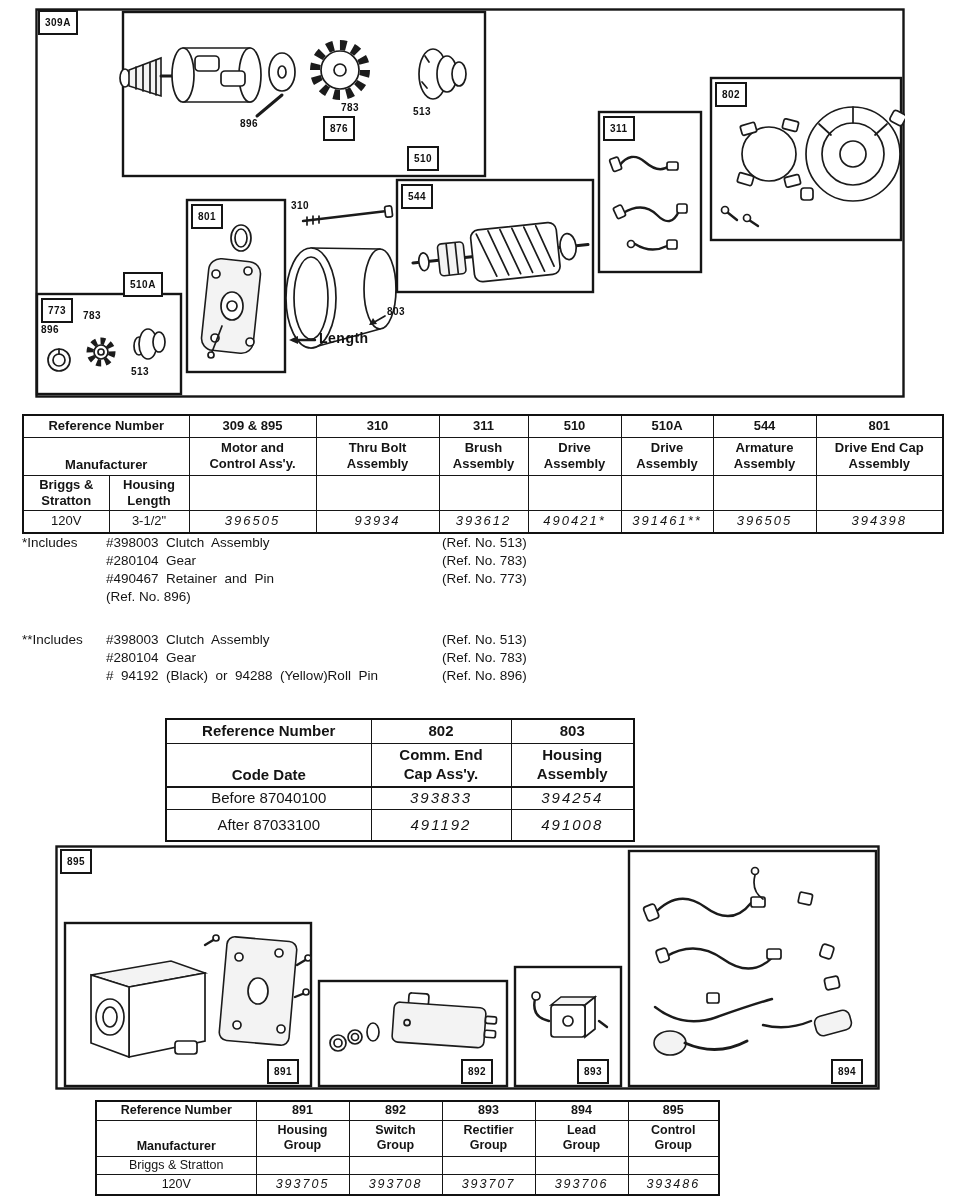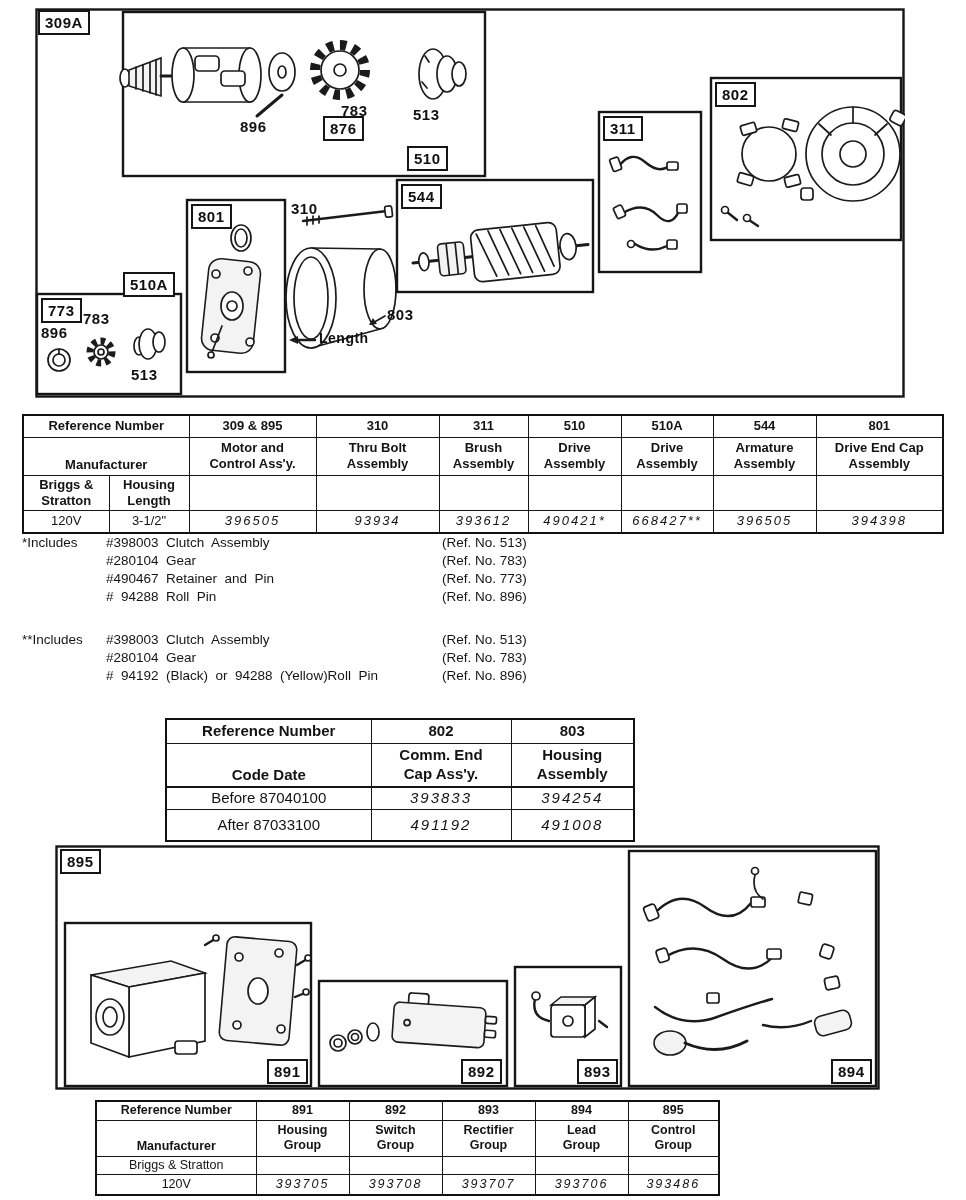--- a/index.html
+++ b/index.html
@@ -12,21 +12,21 @@
   
   .diag { position:absolute; }
   .diag svg { position:absolute; left:0; top:0; }
   svg .s  { stroke:#1b1b1b; stroke-width:1.7; fill:none; stroke-linecap:round; stroke-linejoin:round; }
   svg .sf { stroke:#1b1b1b; stroke-width:1.7; fill:#fff; }
   svg .sg { stroke:#1b1b1b; stroke-width:1.6; fill:#f3f3f3; }
   svg .bx { stroke:#151515; stroke-width:2.4; fill:none; }
   svg .th { stroke:#1b1b1b; stroke-width:3; fill:none; stroke-linecap:round; }
   svg .w2 { stroke:#1b1b1b; stroke-width:2.4; fill:none; stroke-linecap:round; }
   
-  .lb { position:absolute; font-size:15px; font-weight:700; letter-spacing:.5px; color:#101010; white-space:nowrap; }
+  .lb { position:absolute; font-size:10px; font-weight:700; letter-spacing:.5px; color:#101010; white-space:nowrap; }
   .lb.bx { border:2px solid #151515; background:#fff; padding:0 5px; line-height:21px; height:25px; text-align:center; }
   .lb.sm { font-size:14px; }
   
   .ptable { position:absolute; border-collapse:collapse; table-layout:fixed; background:#fff; border:2.4px solid #111; }
   .ptable td { border:1.6px solid #161616; font-size:13px; padding:1px 3px; text-align:center;
                vertical-align:middle; white-space:pre-line; line-height:1.25; }
   .ptable .hd { font-weight:700; }
   .ptable .vb { vertical-align:bottom; }
   .ptable .num { letter-spacing:2px; font-weight:500;font-style:italic; }
   .t2 td { font-size:15px; }
@@ -264,21 +264,21 @@
         <td></td>
         <td></td>
       </tr>
       <tr style="height:22px;">
         <td>120V</td>
         <td>3-1/2"</td>
         <td class="num">396505</td>
         <td class="num">93934</td>
         <td class="num">393612</td>
         <td class="num">490421*</td>
-        <td class="num">668427**</td>
+        <td class="num">391461**</td>
         <td class="num">396505</td>
         <td class="num">394398</td>
       </tr>
     </tbody>
   </table>
 
   <div class="noteblock" style="left:22px; top:533px;">
     <div class="noteline">
       <span>*Includes</span>
       <span>#398003  Clutch  Assembly</span>
@@ -289,21 +289,20 @@
       <span>#280104  Gear</span>
       <span>(Ref. No. 783)</span>
     </div>
     <div class="noteline">
       <span></span>
       <span>#490467  Retainer  and  Pin</span>
       <span>(Ref. No. 773)</span>
     </div>
     <div class="noteline">
       <span></span>
-      <span>#  94288  Roll  Pin</span>
       <span>(Ref. No. 896)</span>
     </div>
   </div>
 
   <div class="noteblock" style="left:22px; top:630px;">
     <div class="noteline">
       <span>**Includes</span>
       <span>#398003  Clutch  Assembly</span>
       <span>(Ref. No. 513)</span>
     </div>

